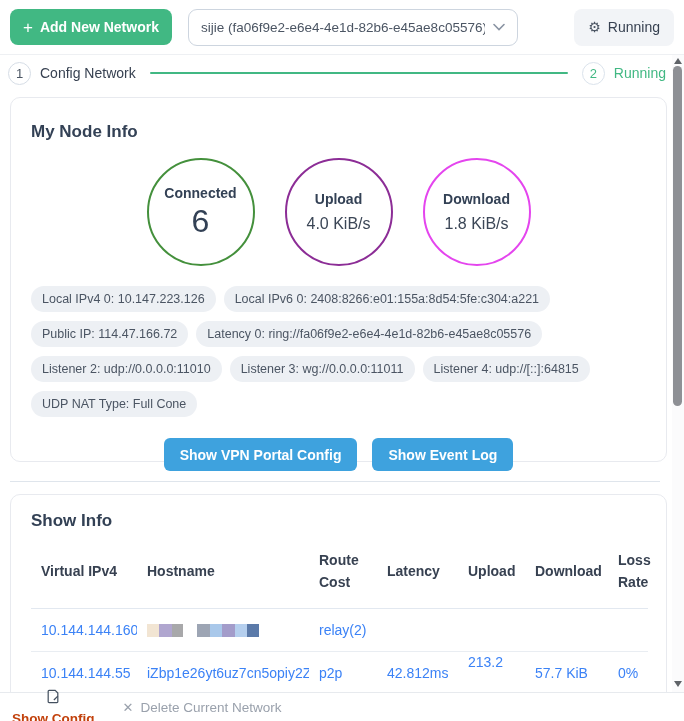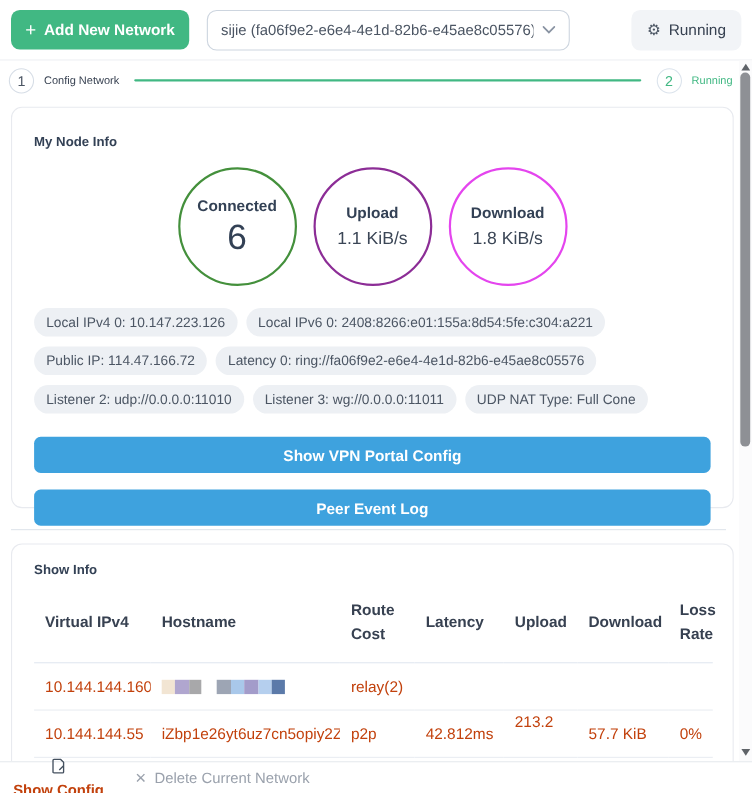--- a/index.html
+++ b/index.html
@@ -25,60 +25,60 @@
     color:#374151; font-family:inherit; font-size:14px; cursor:pointer; }
   .gear { font-size:14px; color:#4b5563; }
 
   
   .steps { position:absolute; top:55px; left:0; width:672px; height:36px;
     display:flex; align-items:center; padding:0 6px 0 8px; }
   .step { display:flex; align-items:center; gap:9px; }
   .step-num { width:23px; height:23px; border:1px solid #d6dde6; border-radius:50%;
     display:flex; align-items:center; justify-content:center;
     font-size:13px; color:#4b5563; background:#fff; }
-  .step-label { font-size:10px; color:#374151; }
+  .step-label { font-size:14px; color:#374151; }
   .step.active .step-num { color:#41b883; border-color:#dbe3ec; }
   .step.active .step-label { color:#41b883; }
   .connector { flex:1; height:2px; background:#41b883; margin:0 14px; border-radius:1px; }
 
   
   .card { position:absolute; left:10px; width:657px; background:#fff;
     border:1px solid #e8eaef; border-radius:10px; }
   .card-node { top:97px; height:365px; padding:24px 20px 0; }
   .card-peer { top:494px; height:300px; padding:16px 20px 0; }
-  .card-title { font-size:12px; font-weight:700; color:#334155; }
-
-  
-  .gauges { display:flex; justify-content:center; gap:15px; margin-top:16px;align-items:flex-end; }
+  .card-title { font-size:17px; font-weight:700; color:#334155; }
+
+  
+  .gauges { display:flex; justify-content:center; gap:30px; margin-top:16px;align-items:flex-end; }
   .gauge { width:108px; height:108px; border-radius:50%; border:2px solid #999;
     display:flex; flex-direction:column; align-items:center; justify-content:center;
     background:#fff; }
   .gauge-label { font-size:14px; font-weight:700; color:#334155; }
   .gauge-value { font-size:16px; color:#3b4656; margin-top:8px; }
   .gauge-big { font-size:32px; color:#334155; margin-top:2px; }
 
   
   .chips { margin-top:20px; display:flex; flex-wrap:wrap; }
   .chip { background:#edf0f4; color:#4b5563; border-radius:14px; padding:6px 11px;
     font-size:12.5px; margin:0 8px 9px 0; white-space:nowrap; }
 
   
-  .node-buttons { display:flex; justify-content:center; gap:15px; margin-top:12px;flex-direction:column; }
+  .node-buttons { display:flex; justify-content:center; gap:15px; margin-top:12px; }
   .btn-blue { background:#3ea2de; color:#fff; border:none; border-radius:6px;
     height:33px; padding:0 16px; font-family:inherit; font-size:14px; font-weight:700;
     cursor:pointer; }
 
   .divider { position:absolute; top:481px; left:10px; width:650px; height:1px;
     background:#dfe5ec; }
 
   
   table { width:100%; border-collapse:collapse; table-layout:fixed; margin-top:4px; }
   th { text-align:left; font-size:14px; font-weight:700; color:#374151;
     padding:15px 6px 15px 10px; border-bottom:1px solid #e2e8f0; line-height:1.55; }
-  td { font-size:14px; color:#c2410c; padding:13px 6px 13px 10px;
+  td { font-size:14px; color:#3b82f6; padding:13px 6px 13px 10px;
     border-bottom:1px solid #e9edf2; white-space:nowrap; overflow:hidden; }
   .shift-up { display:inline-block; transform:translateY(-11px); }
   .censor { display:flex; align-items:center; gap:14px; }
   .cg { display:flex; }
   .cb { height:13px; }
   .b1 { width:12px; background:#f2e5d3; } .b2 { width:13px; background:#b0a6cf; }
   .b3 { width:11px; background:#a8a8aa; } .b4 { width:13px; background:#9da5b4; }
   .b5 { width:12px; background:#a9c8ea; } .b6 { width:13px; background:#a39cca; }
   .b7 { width:12px; background:#b5cfee; } .b8 { width:12px; background:#5b7aa9; }
 
@@ -136,41 +136,42 @@
 <div class="card card-node">
   <div class="card-title">My Node Info</div>
 
   <div class="gauges">
     <div class="gauge" style="border-color: rgb(68, 144, 60);">
       <span class="gauge-label">Connected</span>
       <span class="gauge-big">6</span>
     </div>
     <div class="gauge" style="border-color: rgb(140, 45, 150);">
       <span class="gauge-label">Upload</span>
-      <span class="gauge-value">1.1 KiB/s</span>
+      <span class="gauge-value">4.0 KiB/s</span>
     </div>
     <div class="gauge" style="border-color: rgb(228, 69, 238);">
       <span class="gauge-label">Download</span>
       <span class="gauge-value">1.8 KiB/s</span>
     </div>
   </div>
 
   <div class="chips">
     <span class="chip">Local IPv4 0: 10.147.223.126</span>
     <span class="chip">Local IPv6 0: 2408:8266:e01:155a:8d54:5fe:c304:a221</span>
     <span class="chip">Public IP: 114.47.166.72</span>
     <span class="chip">Latency 0: ring://fa06f9e2-e6e4-4e1d-82b6-e45ae8c05576</span>
     <span class="chip">Listener 2: udp://0.0.0.0:11010</span>
     <span class="chip">Listener 3: wg://0.0.0.0:11011</span>
+    <span class="chip">Listener 4: udp://[::]:64815</span>
     <span class="chip">UDP NAT Type: Full Cone</span>
   </div>
 
   <div class="node-buttons">
     <button class="btn-blue">Show VPN Portal Config</button>
-    <button class="btn-blue">Peer Event Log</button>
+    <button class="btn-blue">Show Event Log</button>
   </div>
 </div>
 
 <div class="divider"></div>
 
 <div class="card card-peer">
   <div class="card-title">Show Info</div>
   <table>
     <colgroup>
       <col style="width:106px">

